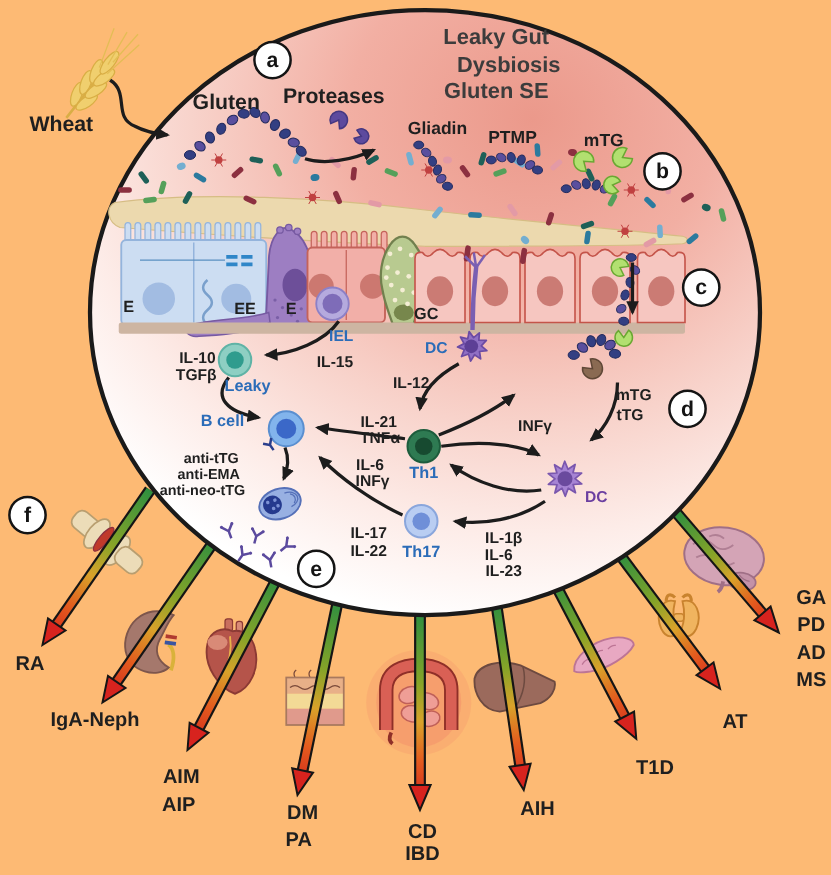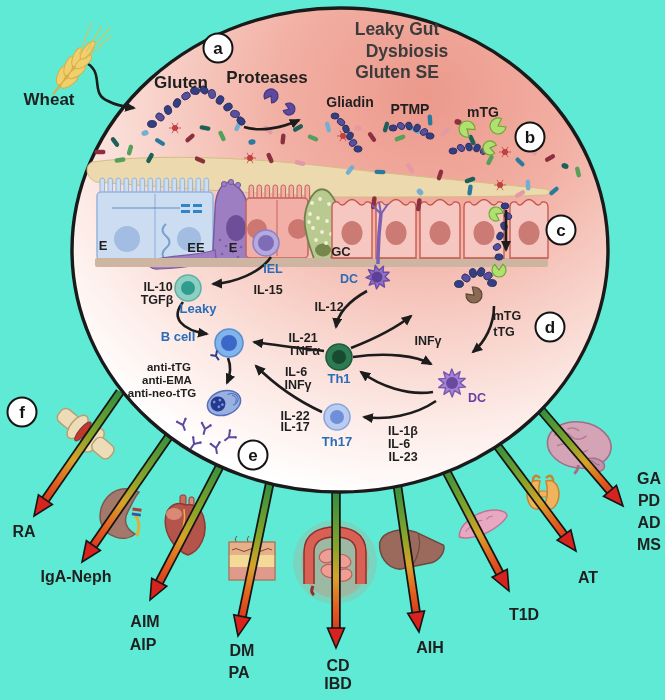--- a/index.html
+++ b/index.html
@@ -1,16 +1,16 @@
 <!DOCTYPE html>
 <html><head>
 <meta charset="utf-8">
 <style>
   html,body{margin:0;padding:0;background:#fff;}
-  .stage{position:relative;width:665px;height:700px;background:#5eead4;overflow:hidden;
+  .stage{position:relative;width:665px;height:700px;background:#fdba74;overflow:hidden;
          font-family:"Liberation Sans",sans-serif;}
   svg{position:absolute;left:0;top:0;}
   .lbl{position:absolute;transform:translate(-50%,-50%);font-weight:bold;color:#1f1f1f;
        white-space:nowrap;line-height:1;}
   .s11{font-size:11.5px}.s12{font-size:12.5px}.s13{font-size:13px}
   .s14{font-size:14px}.s15{font-size:17px}.s16{font-size:16px}.s17{font-size:17.5px}
   .blue{color:#2b6cb8}.purple{color:#6b3fa0}.dim{color:#3c3c3c}
   .marker{position:absolute;width:27px;height:27px;border:2.6px solid #141414;border-radius:50%;
           background:#fff;display:flex;align-items:center;justify-content:center;
           font-size:17px;font-weight:600;color:#141414;transform:translate(-50%,-50%);z-index:5;}
@@ -581,21 +581,21 @@
 <div class="lbl s12" style="left:268px;top:290px">IL-15</div>
 <div class="lbl s12" style="left:329px;top:307px">IL-12</div>
 <div class="lbl s13 blue" style="left:178px;top:336px">B cell</div>
 <div class="lbl s12" style="left:303px;top:338px">IL-21</div>
 <div class="lbl s12" style="left:304px;top:351px">TNFα</div>
 <div class="lbl s13 blue" style="left:339px;top:378px">Th1</div>
 <div class="lbl s12" style="left:428px;top:341px">INFγ</div>
 <div class="lbl s12" style="left:296px;top:372px">IL-6</div>
 <div class="lbl s12" style="left:298px;top:385px">INFγ</div>
 <div class="lbl s12" style="left:295px;top:427px">IL-17</div>
-<div class="lbl s12" style="left:295px;top:416px">IL-22</div>
+<div class="lbl s12" style="left:295px;top:441px">IL-22</div>
 <div class="lbl s13 blue" style="left:337px;top:441px">Th17</div>
 <div class="lbl s12" style="left:403px;top:431px">IL-1β</div>
 <div class="lbl s12" style="left:399px;top:444px">IL-6</div>
 <div class="lbl s12" style="left:403px;top:457px">IL-23</div>
 <div class="lbl s12 purple" style="left:477px;top:398px">DC</div>
 <div class="lbl s12" style="left:507px;top:316px">mTG</div>
 <div class="lbl s12" style="left:504px;top:332px">tTG</div>
 
 <div class="lbl s11" style="left:169px;top:368px">anti-tTG</div>
 <div class="lbl s11" style="left:167px;top:381px">anti-EMA</div>

